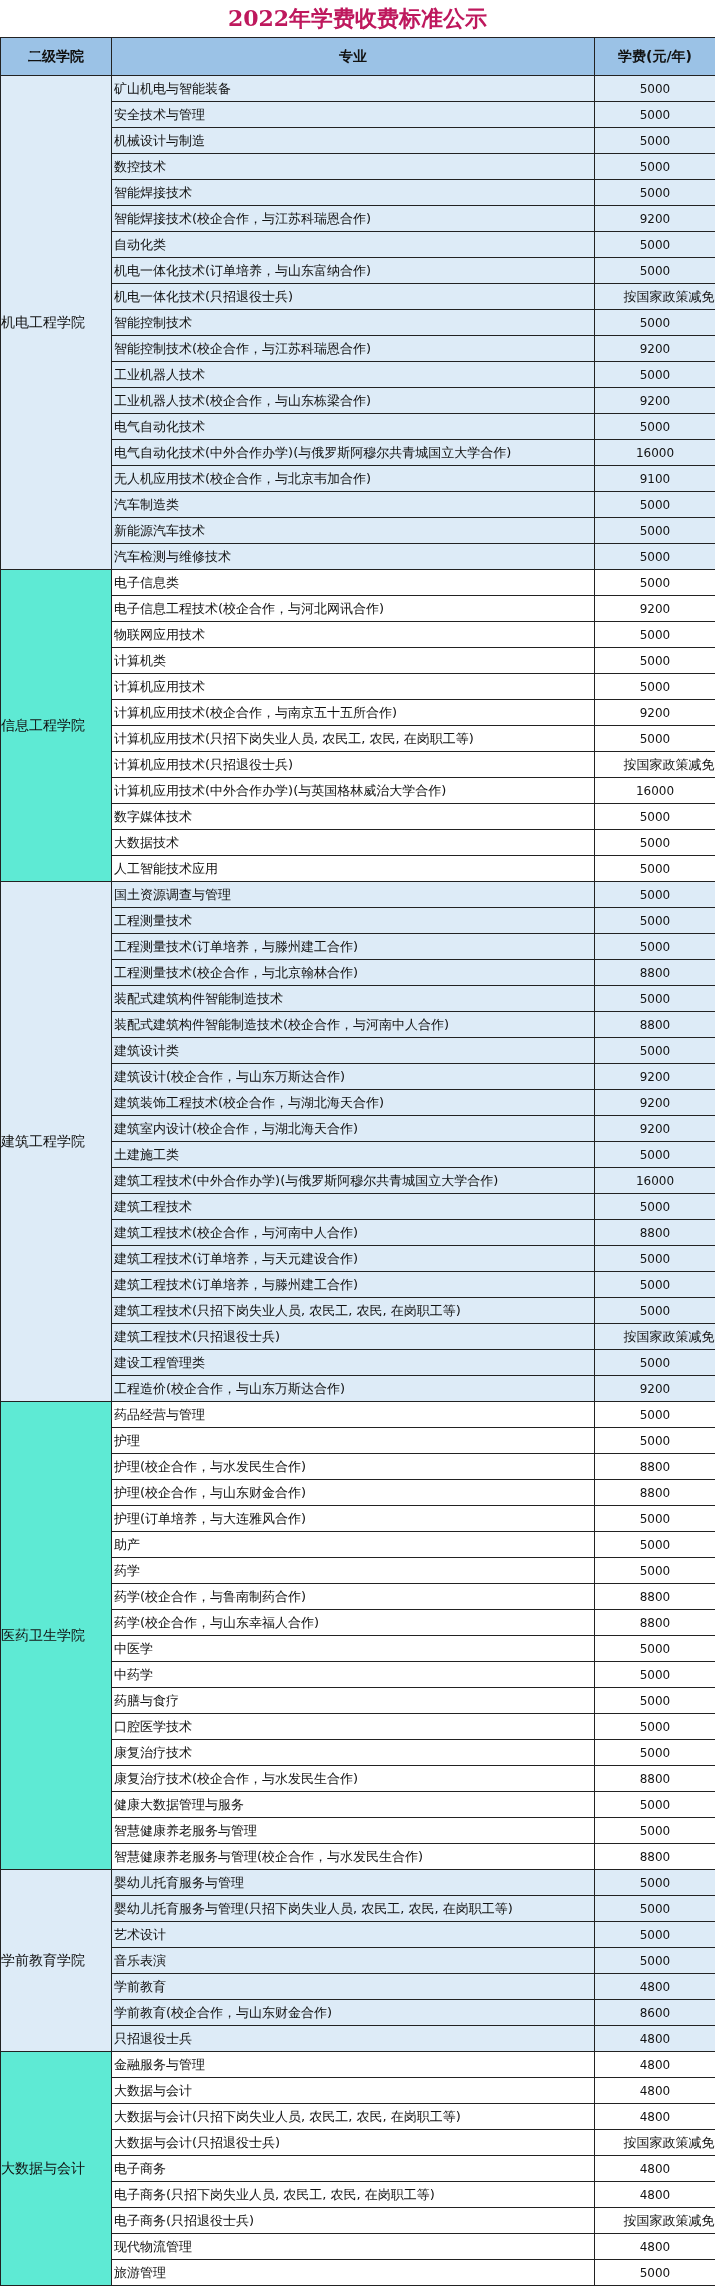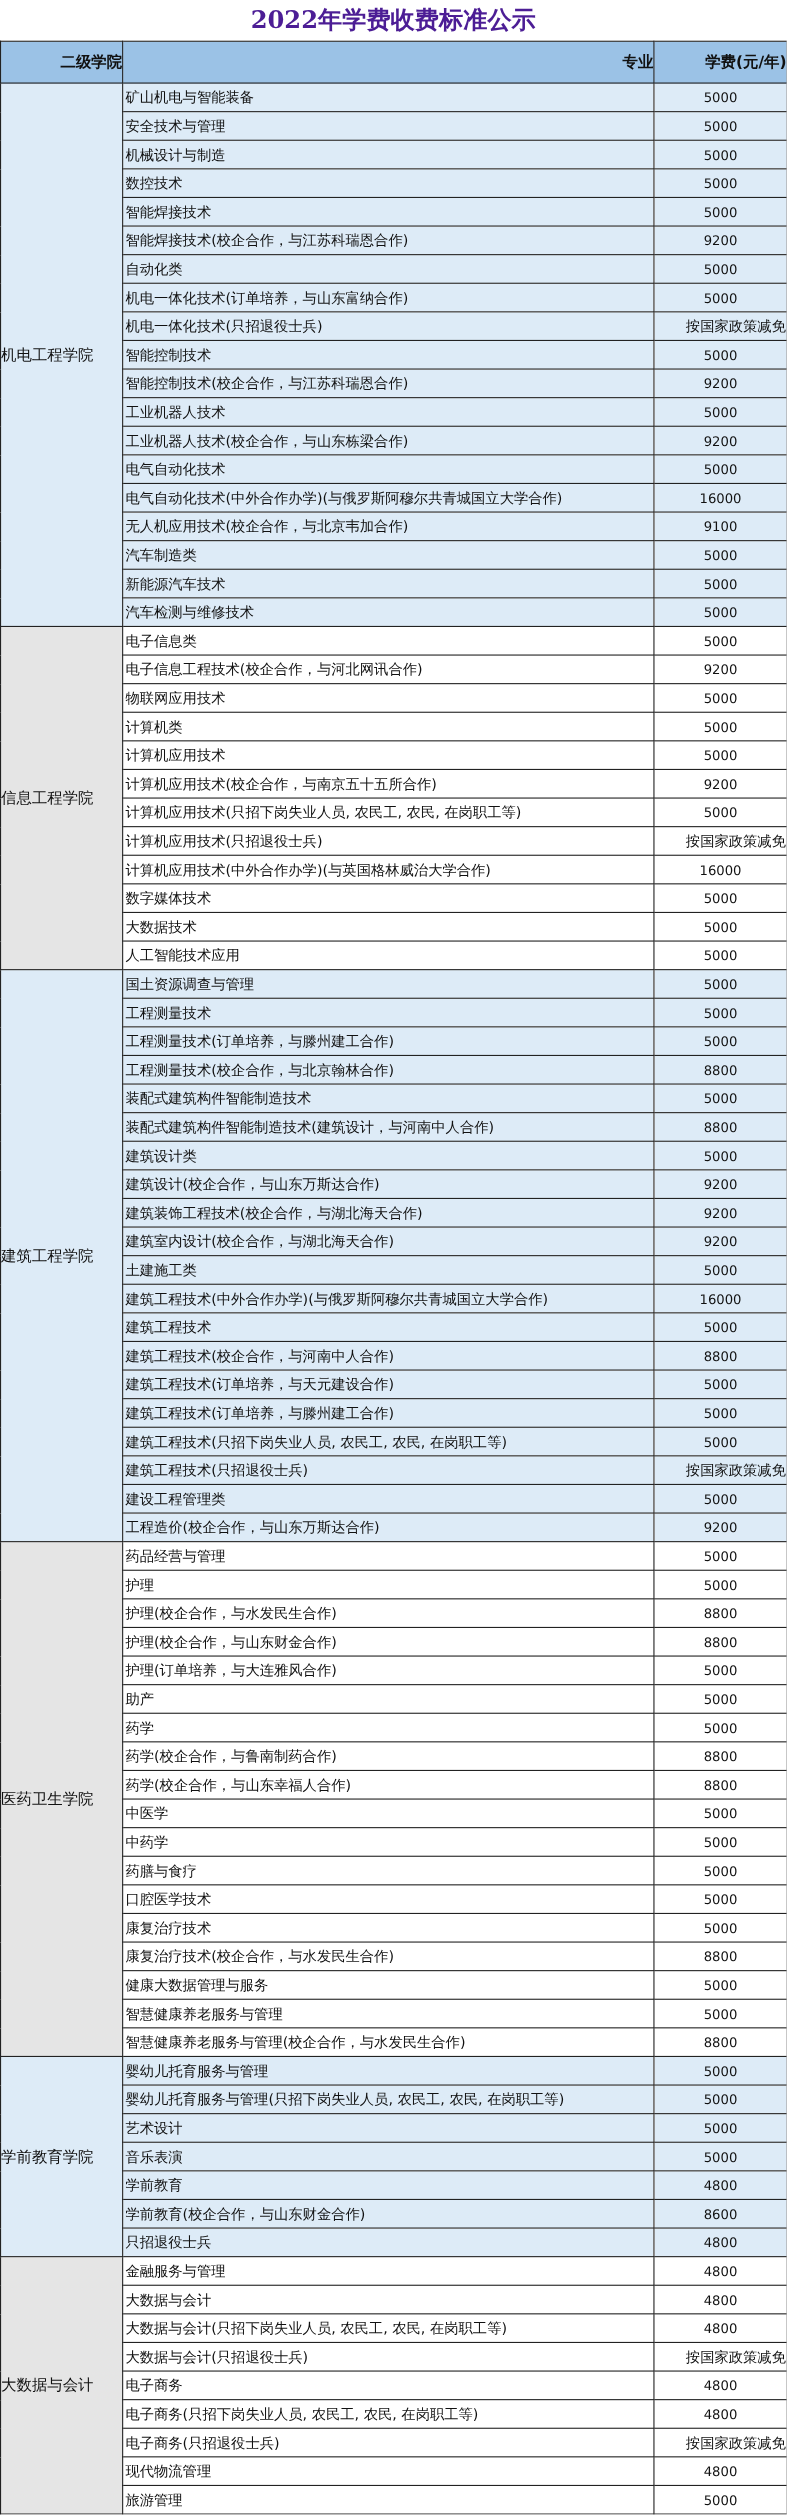--- a/index.html
+++ b/index.html
@@ -1,43 +1,43 @@
 <!DOCTYPE html>
 <html><head>
 <meta charset="utf-8">
 <style>
   html, body { margin: 0; padding: 0; background: #ffffff; }
   body { width: 715px; height: 2286px; overflow: hidden; font-family: "DejaVu Sans", "Liberation Sans", sans-serif; }
   .title {
     height: 37px; line-height: 37px; text-align: center;
     font-family: "DejaVu Serif", "Liberation Serif", serif;
-    font-weight: bold; font-size: 22px; color: #4c1d95;
+    font-weight: bold; font-size: 22px; color: #be185d;
     letter-spacing: 0px;
   }
   table { border-collapse: collapse; width: 715px; table-layout: fixed; }
   col.c1 { width: 111px; }
   col.c2 { width: 483px; }
   col.c3 { width: 121px; }
   th {
     background: #9BC2E6; height: 37px; padding: 0;
     font-size: 14px; font-weight: bold; color: #111;
-    border: 1px solid #222; text-align: right;
+    border: 1px solid #222; text-align: center;
   }
   td {
     height: 25px; padding: 0; font-size: 13px; color: #111;
     border: 1px solid #222; white-space: nowrap; overflow: hidden;
   }
   td.college { text-align: left; font-size: 14px; border-top: 1px solid #222; border-bottom: 1px solid #222; }
   td.major { text-align: left; padding-left: 2px; }
   td.fee { text-align: center; font-size: 12px; }
   td.fee.policy { font-size: 13px; padding-left: 28px; }
   tr.blue td { background: #DDEBF7; }
   tr.white td { background: #ffffff; }
   td.college.blue { background: #DDEBF7; }
-  td.college.white { background: #e5e5e5; }
+  td.college.white { background: #5eead4; }
 </style>
 </head>
 <body>
 
 <div class="title">2022年学费收费标准公示</div>
 
 <table>
   <colgroup>
       <col class="c1">
       <col class="c2">
@@ -192,21 +192,21 @@
       </tr>
       <tr class="blue">
         <td class="major">工程测量技术(校企合作，与北京翰林合作)</td>
         <td class="fee">8800</td>
       </tr>
       <tr class="blue">
         <td class="major">装配式建筑构件智能制造技术</td>
         <td class="fee">5000</td>
       </tr>
       <tr class="blue">
-        <td class="major">装配式建筑构件智能制造技术(建筑设计，与河南中人合作)</td>
+        <td class="major">装配式建筑构件智能制造技术(校企合作，与河南中人合作)</td>
         <td class="fee">8800</td>
       </tr>
       <tr class="blue">
         <td class="major">建筑设计类</td>
         <td class="fee">5000</td>
       </tr>
       <tr class="blue">
         <td class="major">建筑设计(校企合作，与山东万斯达合作)</td>
         <td class="fee">9200</td>
       </tr>

